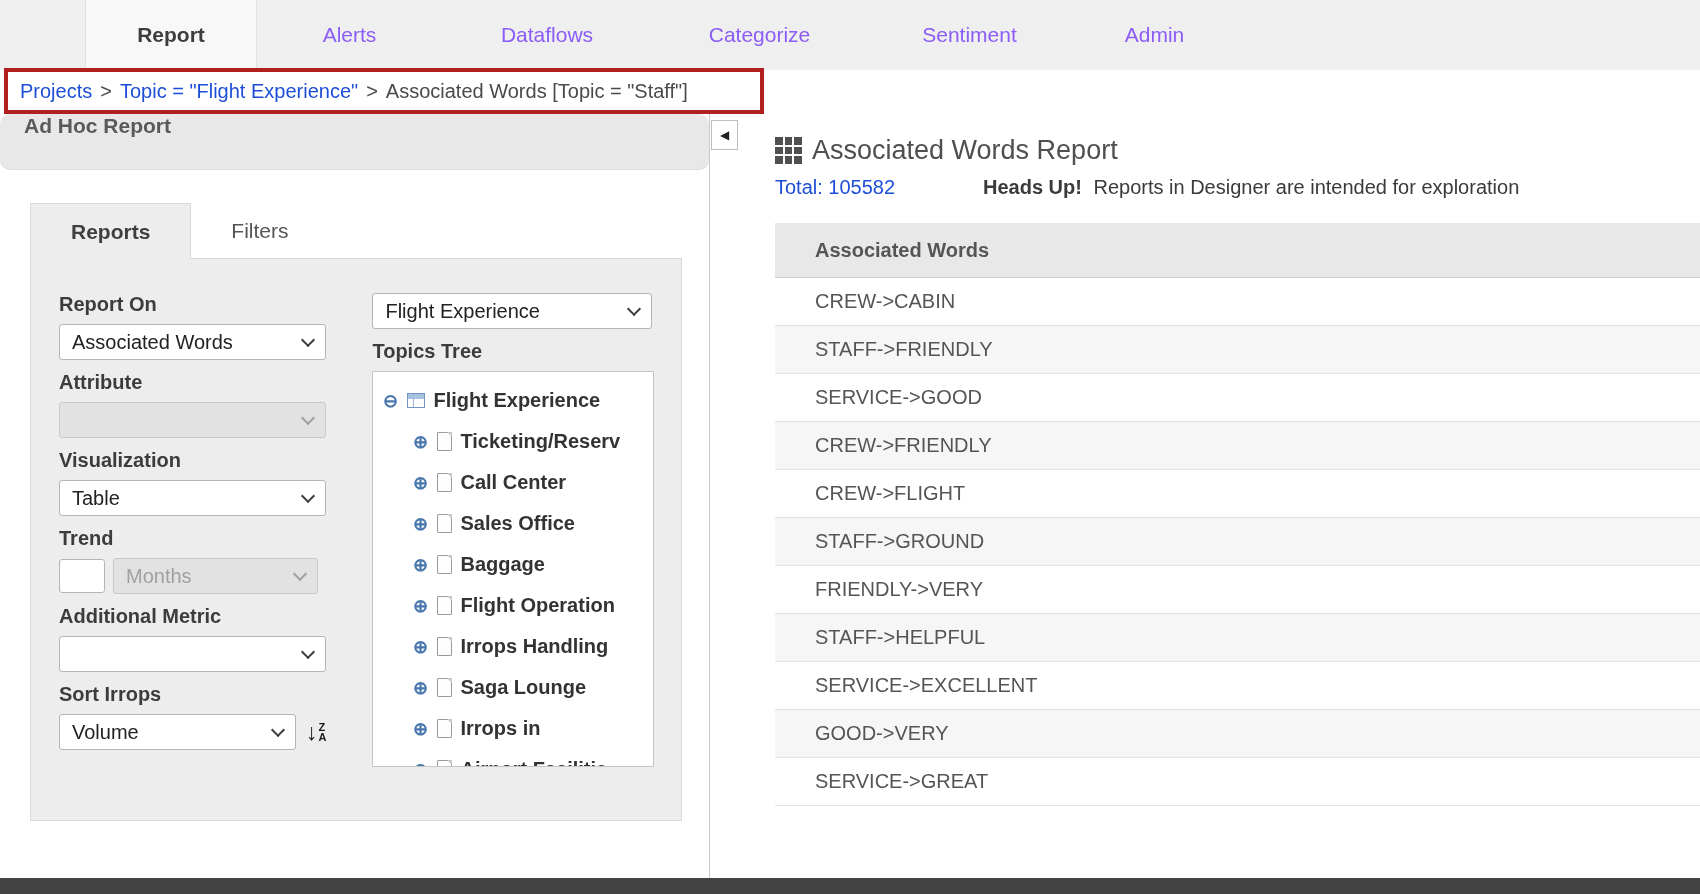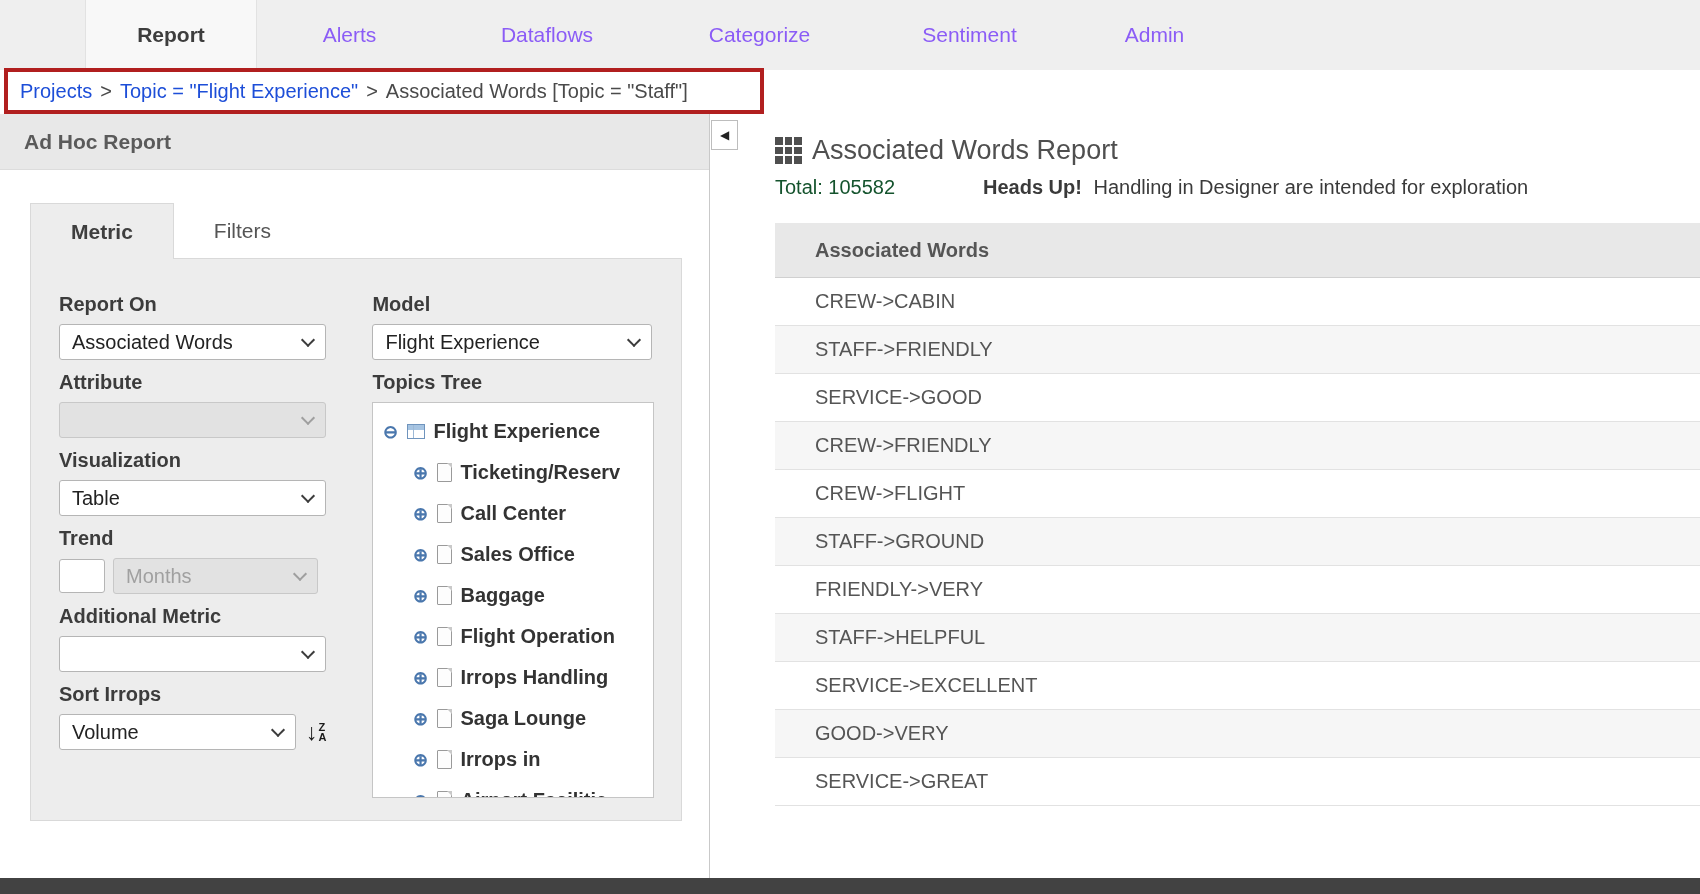--- a/index.html
+++ b/index.html
@@ -16,22 +16,22 @@
 
   
   .breadcrumb { position:absolute; top:68px; left:4px; width:760px; height:46px; background:#fff;
     border:4px solid #b11f1f; display:flex; align-items:center; padding:0 12px; gap:8px; font-size:20px; white-space:nowrap; overflow:hidden; z-index:5; }
   .crumb.link { color:#1d4ed8; cursor:pointer; }
   .crumb.current { color:#4a4a4a; }
   .sep { color:#4a4a4a; }
 
   
   .left-panel { position:absolute; top:114px; left:0; width:710px; bottom:16px; background:#fff; border-right:1px solid #c9c9c9; overflow:hidden; }
-  .panel-header { height:56px; background:#e8e8e8; display:flex; align-items:center; padding-left:24px;
-    font-size:21px; font-weight:bold; color:#5a5a5a; border-bottom:1px solid #dcdcdc; }
+  .panel-header { height:56px; background:#e8e8e8; display:flex; align-items:flex-start; padding-left:24px;
+    font-size:21px; font-weight:bold; color:#5a5a5a; border-bottom:1px solid #dcdcdc;border-radius:10px; }
   .collapse-btn { position:absolute; top:120px; left:711px; width:27px; height:30px; background:#fff;
     border:1px solid #bdbdbd; display:flex; align-items:center; justify-content:center; font-size:12px; color:#222; cursor:pointer; z-index:6; }
 
   .panel-body { padding:33px 0 0 30px; }
   .inner-tabs { display:flex; }
   .itab { height:56px; padding:0 40px; display:flex; align-items:center; font-size:21px; color:#555; cursor:pointer; }
   .itab.active { background:#ededed; border:1px solid #d9d9d9; border-bottom:none; font-weight:bold; color:#3f3f3f; position:relative; z-index:2; }
 
   .form-panel { width:652px; height:563px; background:#ededed; border:1px solid #d9d9d9; margin-top:-1px;
     padding:34px 28px 18px 28px; display:flex; gap:46px; }
@@ -69,21 +69,21 @@
   .doc-icon::after { content:""; position:absolute; top:-1px; right:-1px; width:0; height:0;
     border-left:5px solid transparent; border-top:5px solid #c9c9c9; }
 
   
   .main { position:absolute; left:737px; top:114px; right:0; bottom:16px; background:#fff; overflow:hidden; padding:21px 0 0 38px; }
   .title-row { display:flex; align-items:center; gap:10px; margin-bottom:10px; }
   .grid-icon { width:27px; height:27px; display:grid; grid-template-columns:repeat(3,1fr); gap:2px; flex:none; }
   .grid-icon span { background:#4f4f4f; }
   .report-title { font-size:27px; font-weight:400; color:#4f4f4f; }
   .meta-row { display:flex; align-items:baseline; font-size:20px; margin-bottom:24px; white-space:nowrap; }
-  .total { color:#14532d; width:208px; flex:none; }
+  .total { color:#1d4ed8; width:208px; flex:none; }
   .notice { color:#3a3a3a; }
   .notice .hu { font-weight:bold; margin-right:6px; }
 
   .report-table { width:1100px; }
   .thead { height:55px; background:#e8e8e8; display:flex; align-items:center; padding-left:40px;
     font-size:20px; font-weight:bold; color:#555; border-bottom:1px solid #d0d0d0; }
   .trow { height:48px; display:flex; align-items:center; padding-left:40px; font-size:20px; color:#555;
     border-bottom:1px solid #e2e2e2; background:#fff; cursor:pointer; }
   .trow:nth-child(odd) { background:#f6f6f6; }
 
@@ -115,21 +115,21 @@
   <div class="collapse-btn">
     <span>◀</span>
   </div>
 
   <aside class="left-panel">
     <div class="panel-header">
       <span>Ad Hoc Report</span>
     </div>
     <div class="panel-body">
       <div class="inner-tabs">
-        <div class="itab active">Metric</div>
+        <div class="itab active">Reports</div>
         <div class="itab">Filters</div>
       </div>
 
       <div class="form-panel">
         <div class="col-left">
 
           <div class="field">
             <div class="f-label">Report On</div>
             <div class="select w267">
               <span>Associated Words</span>
@@ -187,21 +187,20 @@
                 </span>
               </div>
             </div>
           </div>
 
         </div>
 
         <div class="col-right">
 
           <div class="field">
-            <div class="f-label">Model</div>
             <div class="select w280">
               <span>Flight Experience</span>
               <span class="chev"></span>
             </div>
           </div>
 
           <div class="field">
             <div class="f-label">Topics Tree</div>
             <div class="tree-box">
               <div class="tree-row">
@@ -274,21 +273,21 @@
           <span></span>
           <span></span>
           <span></span>
       </div>
       <div class="report-title">Associated Words Report</div>
     </div>
     <div class="meta-row">
       <span class="total">Total: 105582</span>
       <span class="notice">
         <span class="hu">Heads Up!</span>
-        <span>Handling in Designer are intended for exploration</span>
+        <span>Reports in Designer are intended for exploration</span>
       </span>
     </div>
 
     <div class="report-table">
       <div class="thead">Associated Words</div>
       <div class="trow">CREW-&gt;CABIN</div>
       <div class="trow">STAFF-&gt;FRIENDLY</div>
       <div class="trow">SERVICE-&gt;GOOD</div>
       <div class="trow">CREW-&gt;FRIENDLY</div>
       <div class="trow">CREW-&gt;FLIGHT</div>

